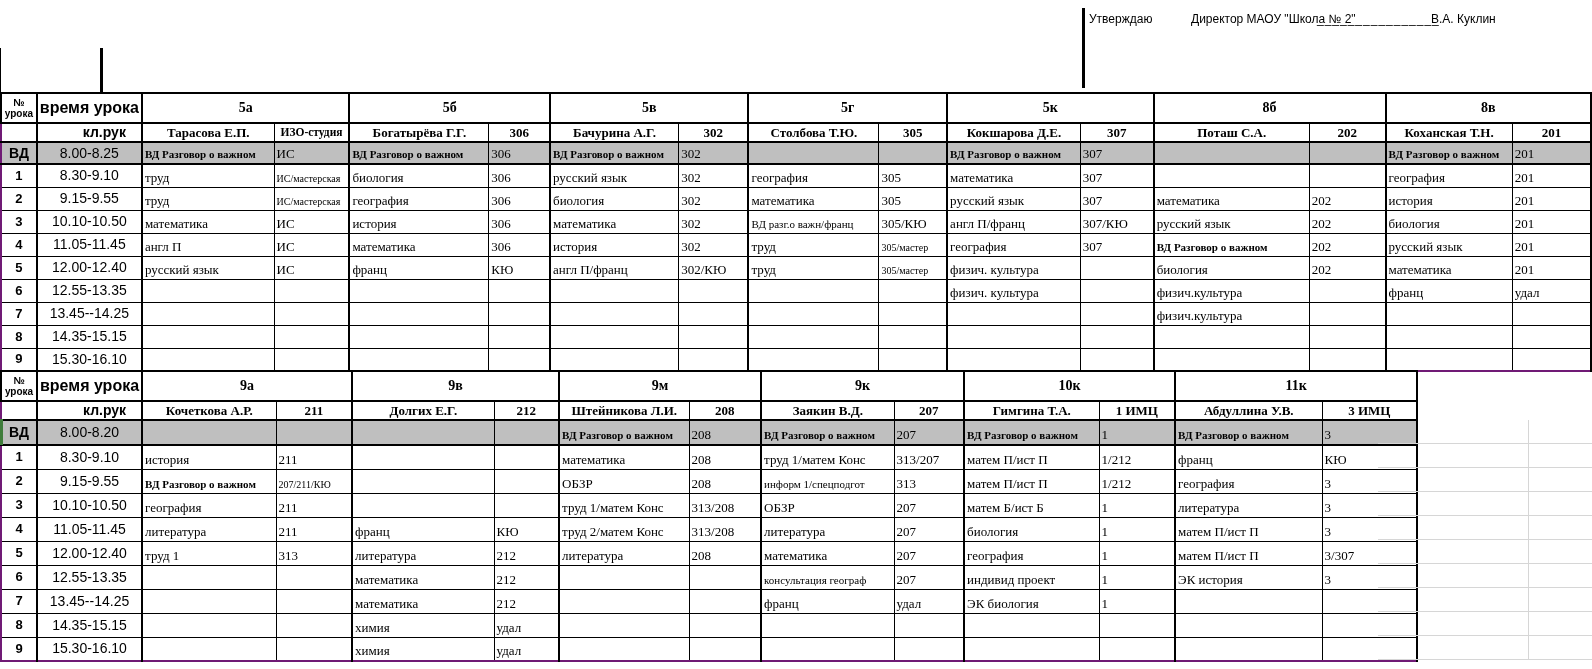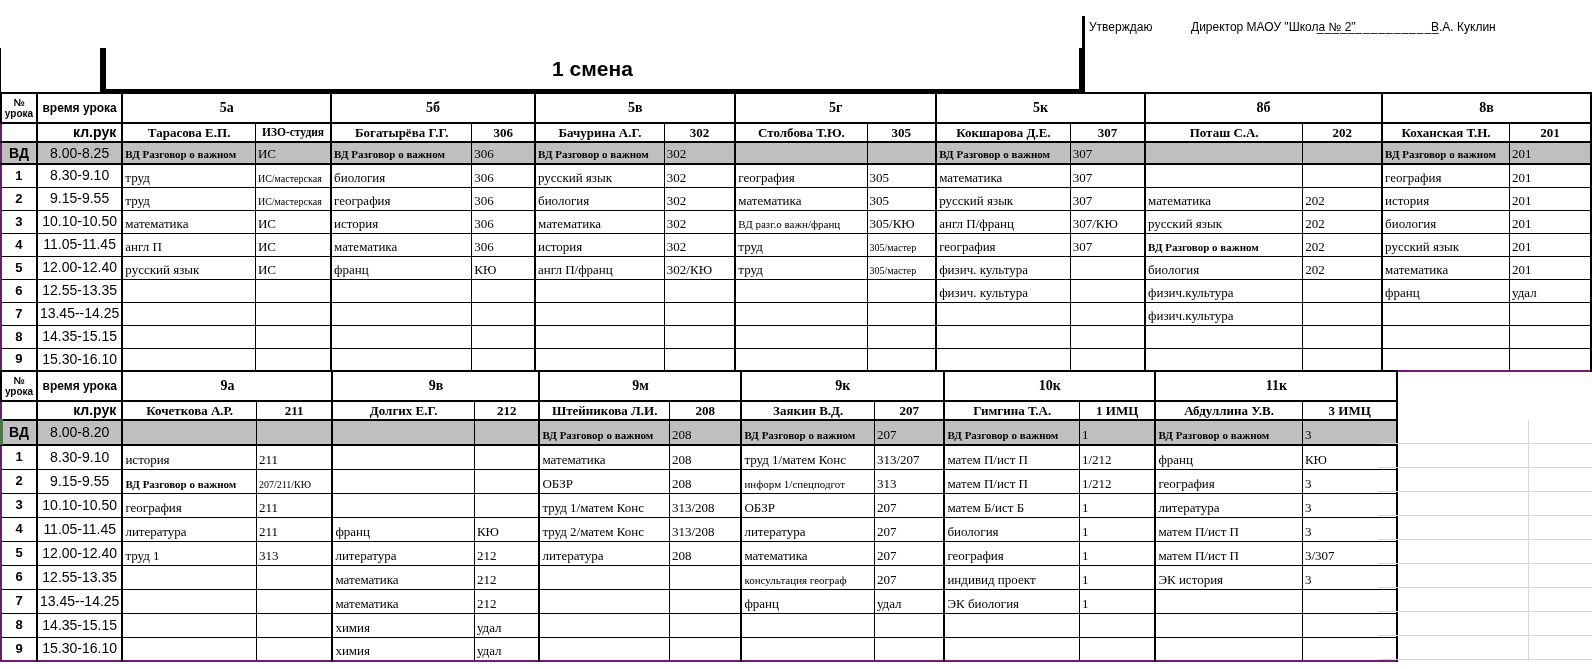--- a/index.html
+++ b/index.html
@@ -7,21 +7,21 @@
   body { font-family:"Liberation Sans", sans-serif; color:#000; }
   #canvas { position:relative; width:1592px; height:669px; background:#fff; overflow:hidden; }
 
   
   .title-box {
     position:absolute; left:0; top:0; width:1082px; height:48px;
     border:2px solid #000; border-bottom:3px solid #000;
     display:flex; align-items:center; justify-content:center;
     font-weight:bold; font-size:23px; letter-spacing:0.2px;
   }
-  .approve { position:absolute; left:1082px; top:16px; width:510px; height:80px;
+  .approve { position:absolute; left:1082px; top:8px; width:510px; height:80px;
     border-left:3px solid #000; font-size:12px; }
   .approve span { position:absolute; top:4px; white-space:nowrap; }
   .ap1 { left:4px; }
   .ap2 { left:106px; }
   .ap3 { left:232px; letter-spacing:1px; }
   .ap4 { left:346px; }
 
   .shift-spacer { position:absolute; left:0; top:48px; width:103px; height:44px;
     border-left:1px solid #000; border-right:3px solid #000; }
   .shift-box {
@@ -35,21 +35,21 @@
   table { position:absolute; left:0; border-collapse:collapse; table-layout:fixed;
           border:2px solid #701a75; background:#fff; }
   #table-top { top:92px; }
   #table-bottom { top:370px; }
   td, th { border:1px solid #000; overflow:hidden; white-space:nowrap;
            padding:0 2px; line-height:1.05; font-weight:normal; }
 
   .hrow th { border-width:2px; vertical-align:middle; text-align:center; }
   .cls-h { font-family:"Liberation Serif", serif; font-weight:bold; font-size:14px; }
   .no-h  { font-size:10px; font-weight:bold; white-space:normal; line-height:1.15; }
-  .time-h{ font-size:12px; font-weight:bold; }
+  .time-h{ font-size:16px; font-weight:bold; }
 
   .trow td { border-bottom:2px solid #000; vertical-align:middle; text-align:center; }
   .klruk { font-size:14px; font-weight:bold;padding-left:32px; }
   .teacher { font-family:"Liberation Serif", serif; font-weight:bold; font-size:13px; }
   .room-h  { font-family:"Liberation Serif", serif; font-weight:bold; font-size:13px; }
 
   .lbl  { text-align:center; vertical-align:middle; font-weight:bold; font-size:13px; }
   .vd .lbl { font-size:14px; }
   .time { text-align:center; vertical-align:middle; font-size:14px; }
   .sub  { font-family:"Liberation Serif", serif; font-size:13px; vertical-align:bottom; padding-bottom:2px; }
@@ -76,21 +76,20 @@
 <div id="canvas">
 
   <div class="approve">
     <span class="ap1">Утверждаю</span>
     <span class="ap2">Директор МАОУ "Школа № 2"</span>
     <span class="ap3">________________</span>
     <span class="ap4">В.А. Куклин</span>
   </div>
 
   <div class="shift-spacer"></div>
-  <div class="shift-box">1 смена</div>
 
   <table id="table-top">
       <colgroup>
         <col style="width: 36px;">
         <col style="width: 67px;">
         <col style="width: 134px;">
         <col style="width: 76px;">
         <col style="width: 142px;">
         <col style="width: 65px;">
         <col style="width: 130px;">

